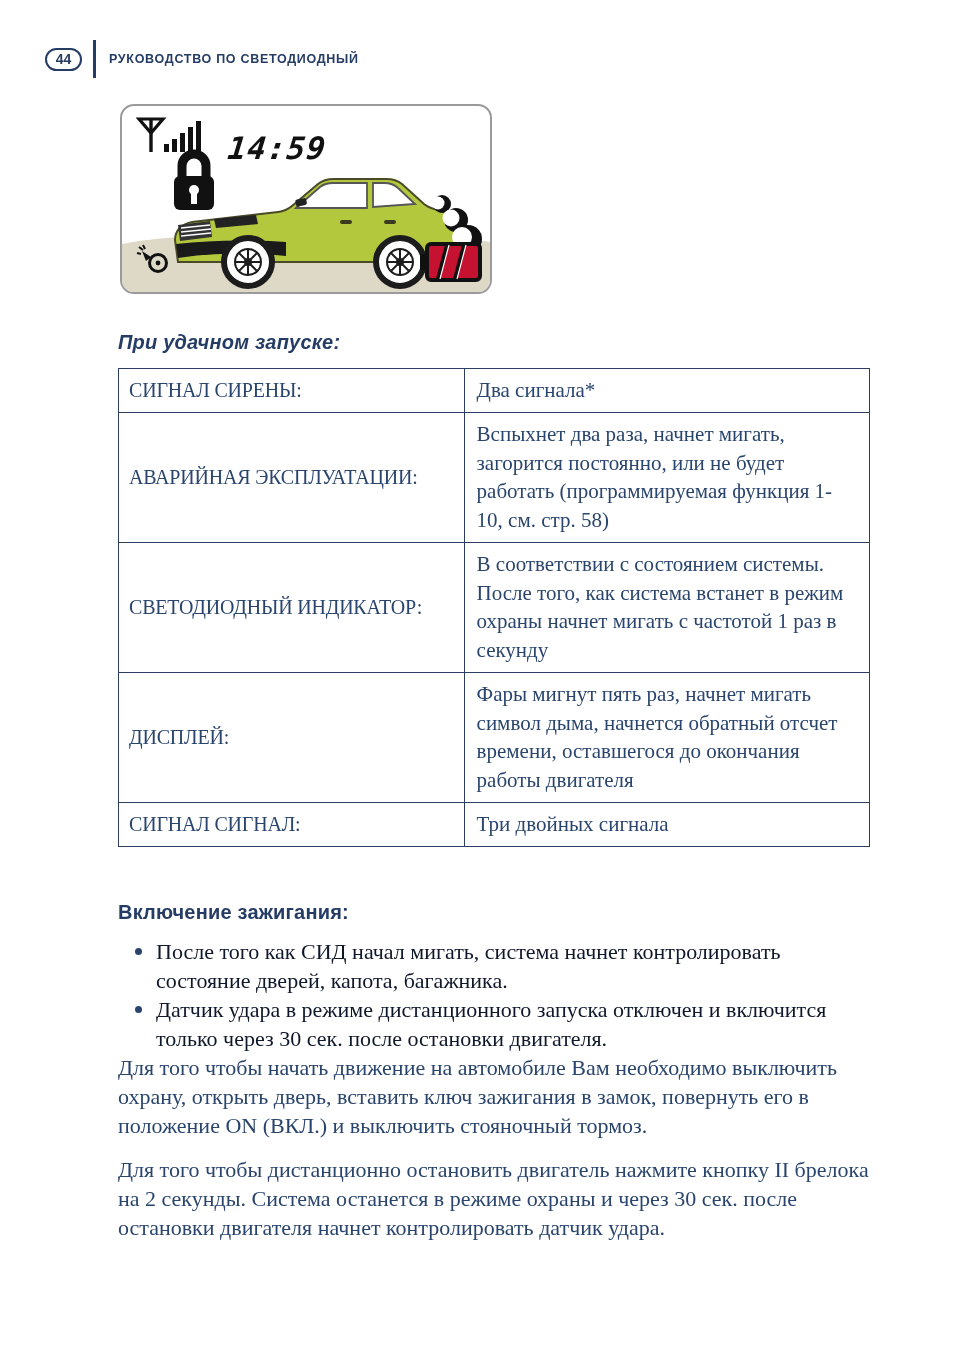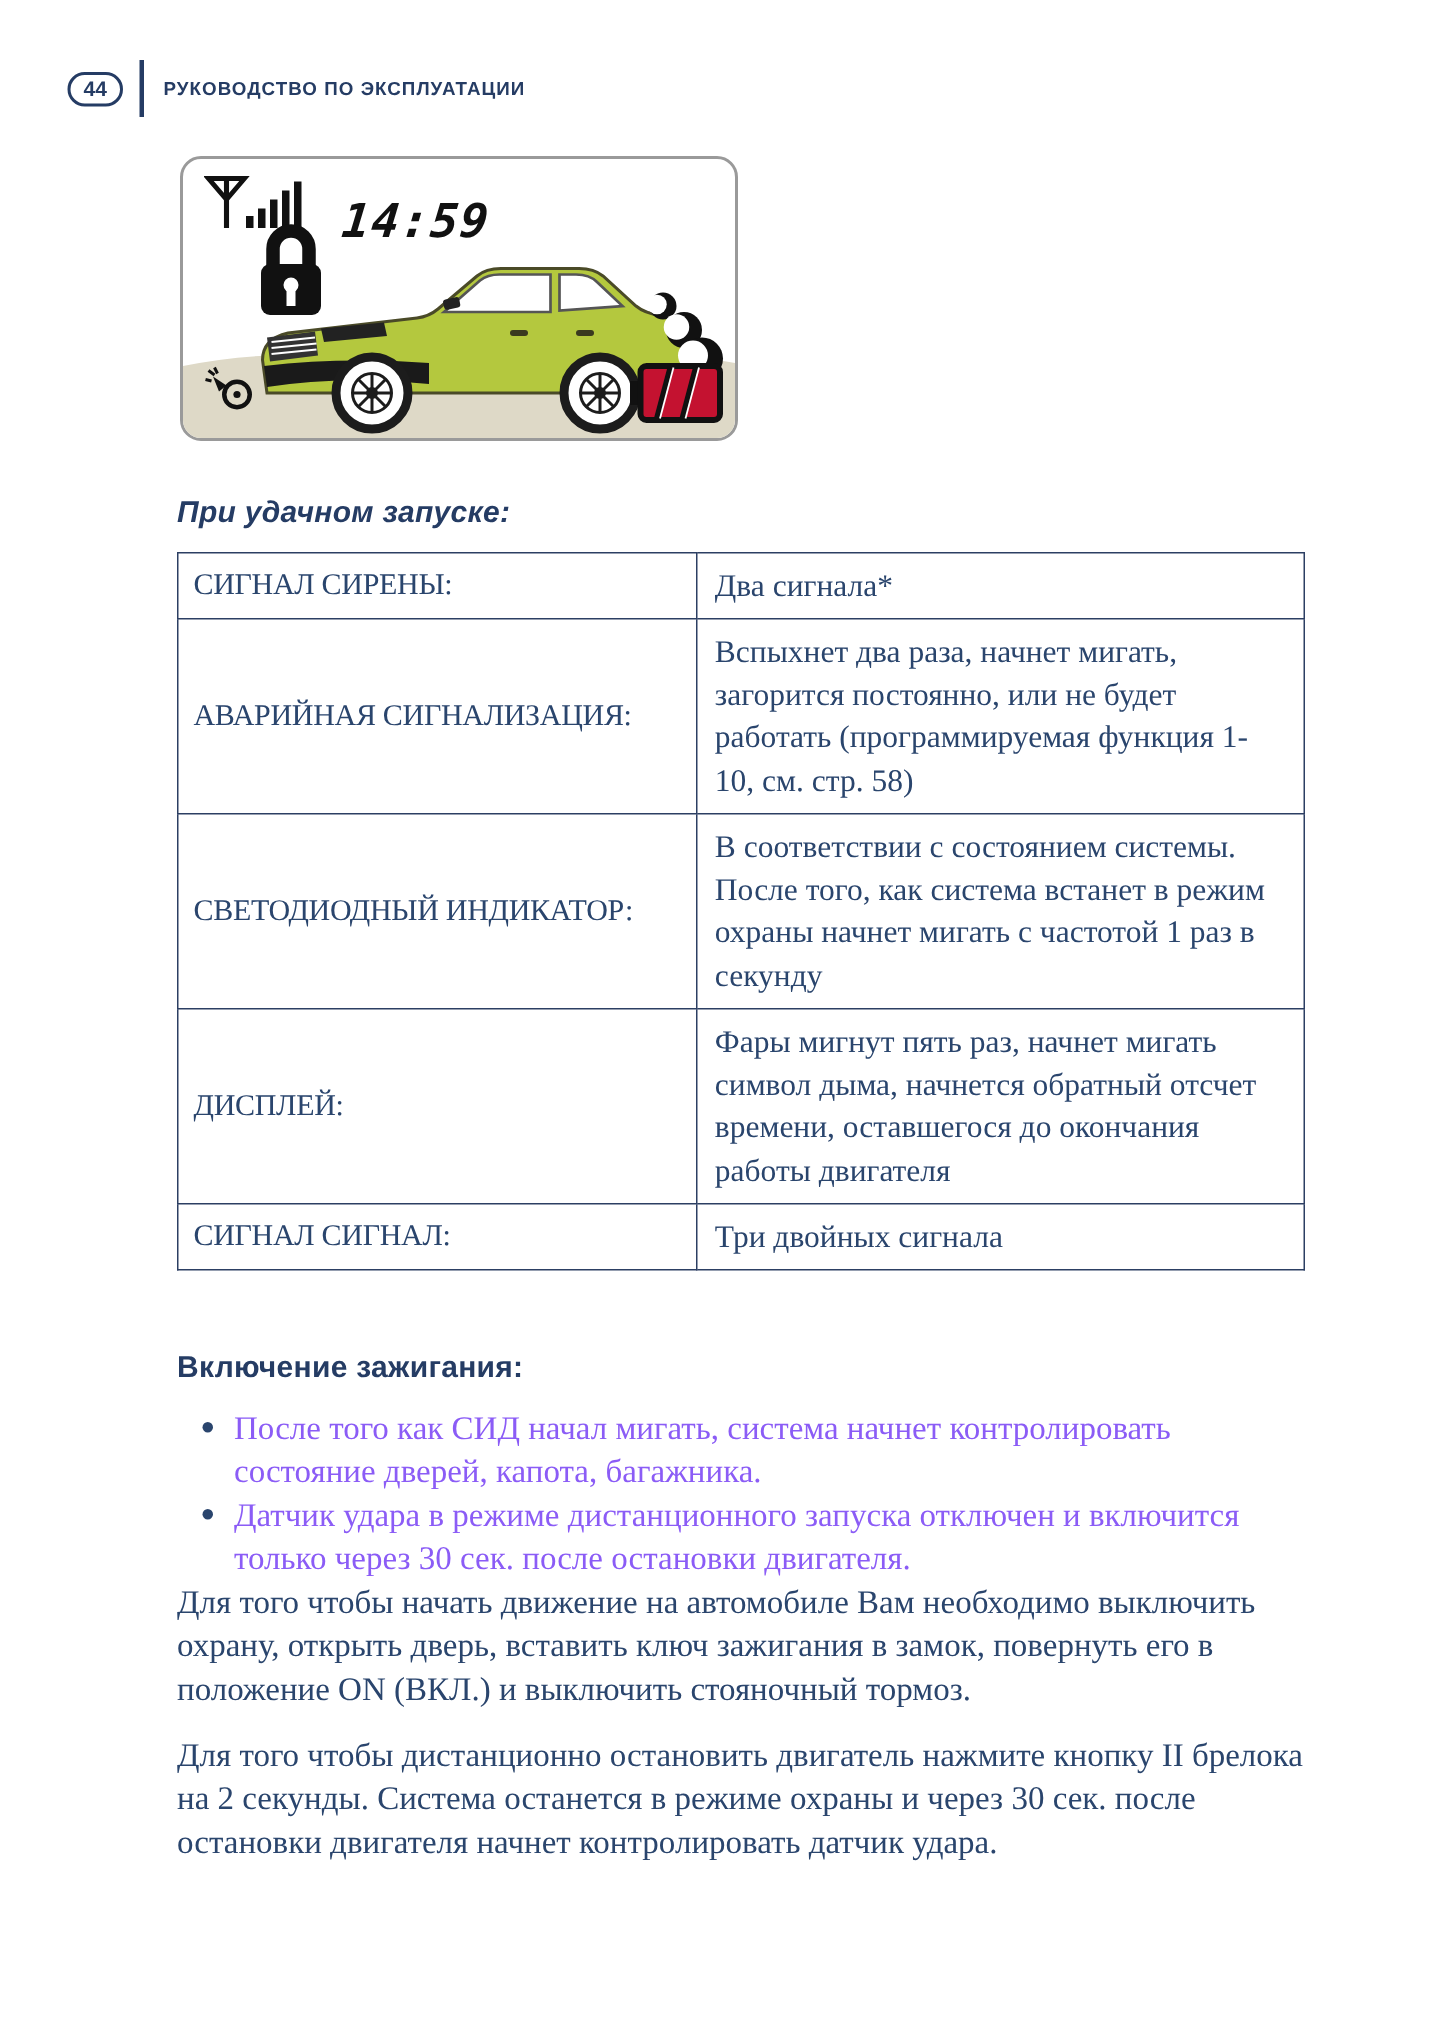--- a/index.html
+++ b/index.html
@@ -52,42 +52,42 @@
     width:346px; padding:5px 10px; font-size:20px; line-height:1.25;
     letter-spacing:-0.2px;
   }
   td.val { width:406px; padding:7px 12px; font-size:21px; line-height:1.37; }
   tr.r1 { height:41px; } tr.r2 { height:124px; } tr.r3 { height:120px; }
   tr.r4 { height:118px; } tr.r5 { height:40px; }
   
   ul.bullets { margin-top:13px; list-style:none; }
   ul.bullets li {
     position:relative; padding-left:38px; font-size:22px; line-height:29px;
-    color:#8b5cf6;
+    color:#0f172a;
   }
   ul.bullets li .dot {
     position:absolute; left:17px; top:11px; width:7px; height:7px;
     border-radius:50%; background:#2a456d;
   }
   
   p.body { font-size:22px; line-height:29px; color:#2a456d; }
   p.body.p1 { }
   p.body.p2 { margin-top:15px; }
 </style>
 </head>
 <body>
 
 <div class="page">
 
   <div class="hdr">
     <span class="badge">
       <span>44</span>
     </span>
     <span class="hdr-sep"></span>
-    <span class="hdr-title">РУКОВОДСТВО ПО ЭКСПЛУАТАЦИИ</span>
+    <span class="hdr-title">РУКОВОДСТВО ПО СВЕТОДИОДНЫЙ</span>
   </div>
 
   <main>
 
     <div class="lcd">
 
       <svg class="ground" viewBox="0 0 372 70" preserveAspectRatio="none">
         <path d="M0,70 L0,22 Q70,8 150,20 Q250,36 310,22 Q345,14 372,20 L372,70 Z" fill="#ded9c7"></path>
       </svg>
 
@@ -180,21 +180,21 @@
 
     <h2 class="sec-h first">При удачном запуске:</h2>
 
     <table class="spec">
       <tbody>
         <tr class="r1">
           <td class="lbl">СИГНАЛ СИРЕНЫ:</td>
           <td class="val">Два сигнала*</td>
         </tr>
         <tr class="r2">
-          <td class="lbl">АВАРИЙНАЯ СИГНАЛИЗАЦИЯ:</td>
+          <td class="lbl">АВАРИЙНАЯ ЭКСПЛУАТАЦИИ:</td>
           <td class="val">Вспыхнет два раза, начнет мигать, загорится постоянно, или не будет работать (программируемая функция 1-10, см. стр. 58)</td>
         </tr>
         <tr class="r3">
           <td class="lbl">СВЕТОДИОДНЫЙ ИНДИКАТОР:</td>
           <td class="val">В соответствии с состоянием системы. После того, как система встанет в режим охраны начнет мигать с частотой 1 раз в секунду</td>
         </tr>
         <tr class="r4">
           <td class="lbl">ДИСПЛЕЙ:</td>
           <td class="val">Фары мигнут пять раз, начнет мигать символ дыма, начнется обратный отсчет времени, оставшегося до окончания работы двигателя</td>
         </tr>

